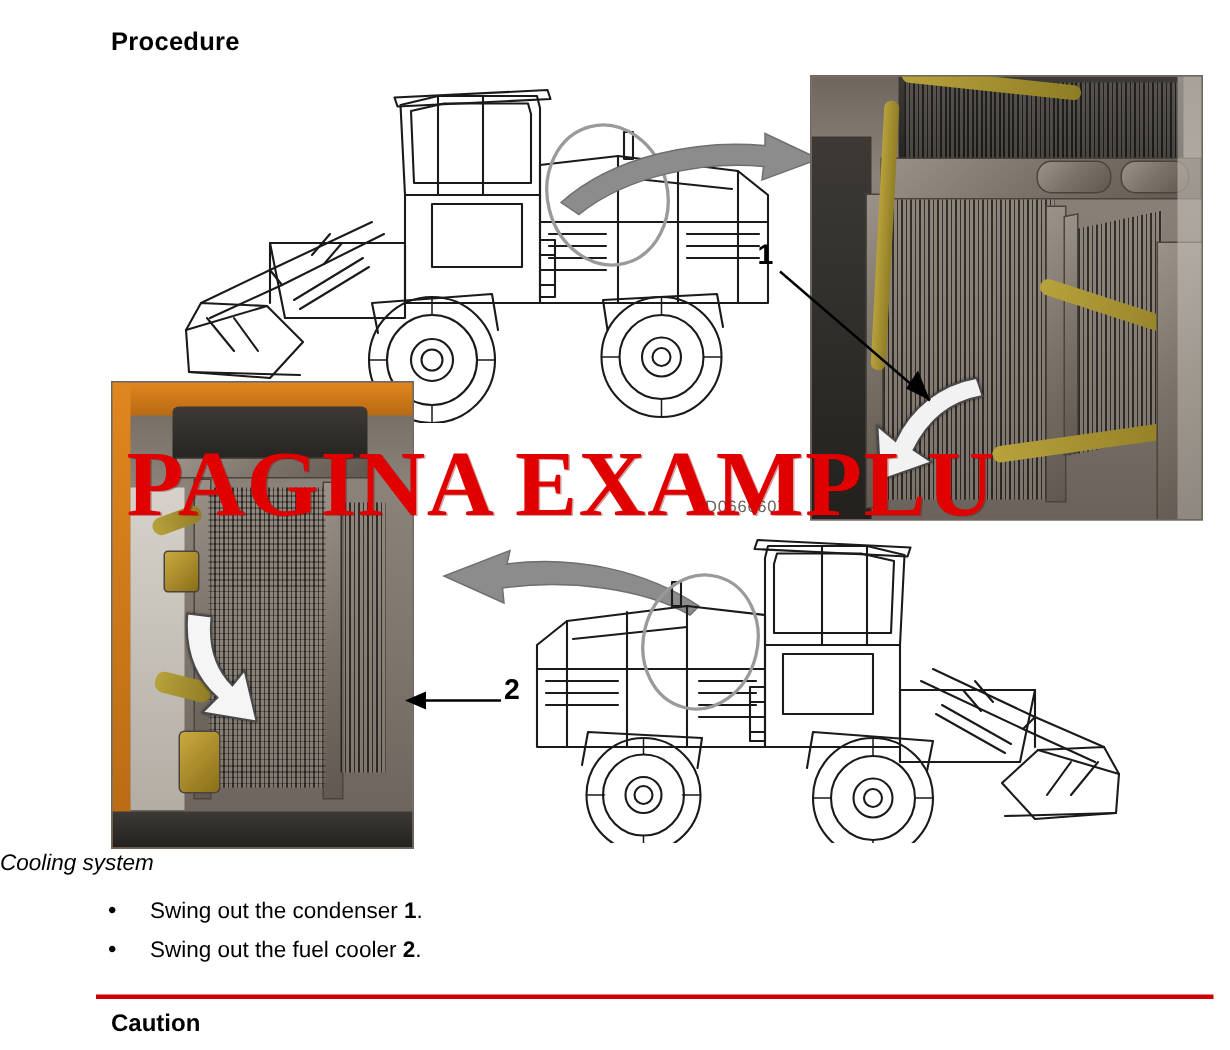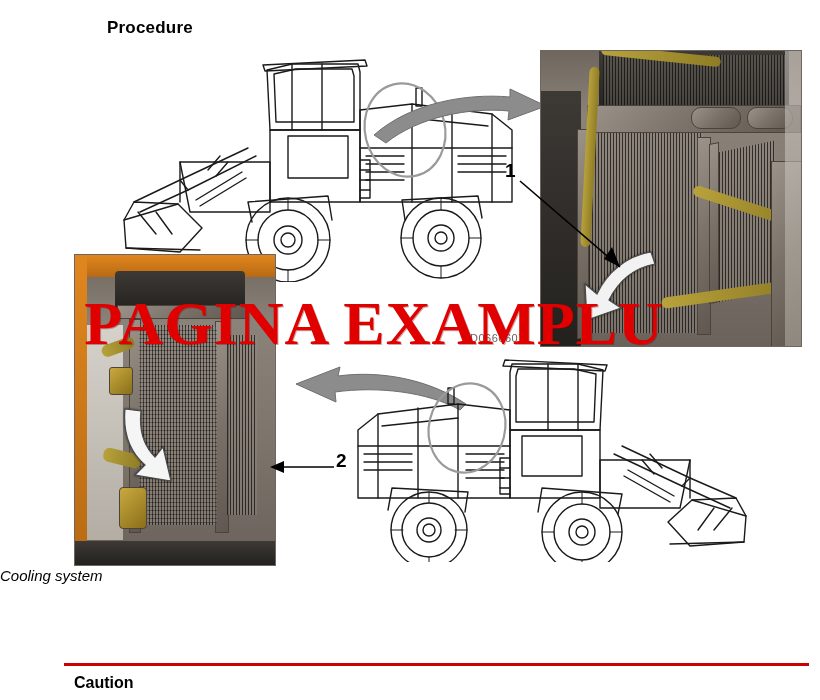--- a/index.html
+++ b/index.html
@@ -24,21 +24,20 @@
   }
 
   
   .heading {
     position: absolute;
     left: 74px;
     top: 18px;
     font-size: 17px;
     font-weight: bold;
     letter-spacing: 0.2px;
-    margin-left: 33px;
   }
 
   
   .figure-area {
     position: absolute;
     left: 0;
     top: 42px;
     width: 820px;
     height: 545px;
   }
@@ -429,19 +428,25 @@
         <path d="M300 116 L310 116 M300 126 L310 126 M300 136 L310 136"></path>
         <path d="M356 36 L362 36 L362 52 L356 52 Z"></path>
       </g>
       <ellipse cx="117" cy="76" rx="38" ry="45" fill="none" stroke="#9a9a9a" stroke-width="2.2" transform="rotate(14 117 76)"></ellipse>
     </svg>
 
     <div class="caption">Cooling system</div>
   </div>
 
   <ul class="bullets">
+    <li>
+      <span>Swing out the condenser </span><b>1</b><span>.</span>
+    </li>
+    <li>
+      <span>Swing out the fuel cooler </span><b>2</b><span>.</span>
+    </li>
   </ul>
 
   <div class="rule"></div>
   <div class="caution">Caution</div>
 
   <div class="watermark">PAGINA EXAMPLU</div>
 </div>
 
 </body></html>

